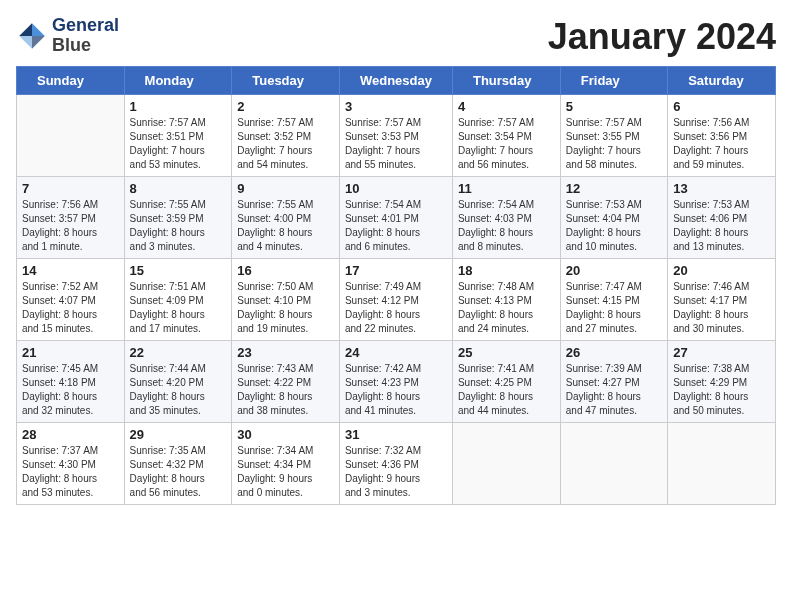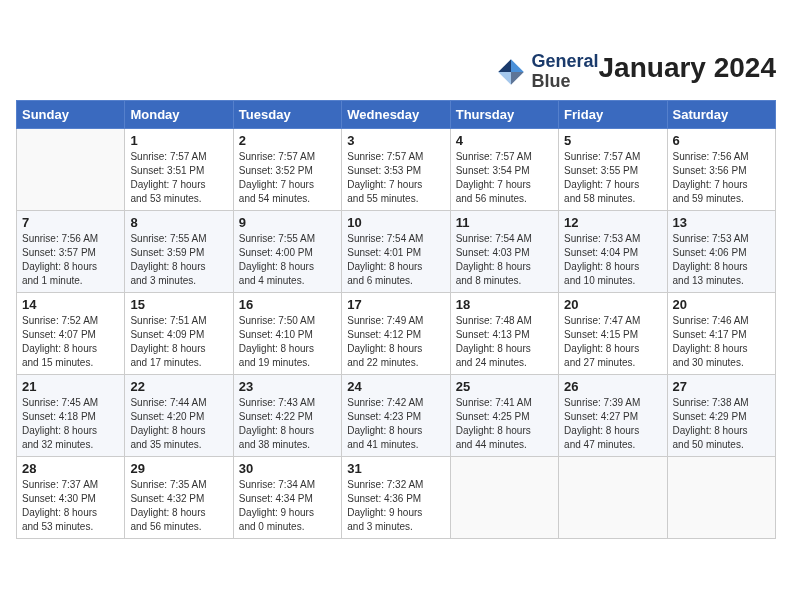--- a/index.html
+++ b/index.html
@@ -5,24 +5,23 @@
     * { box-sizing: border-box; margin: 0; padding: 0; }
     body {
       font-family: Arial, sans-serif;
       background: #fff;
       width: 792px;
       min-height: 612px;
       padding: 16px;
     }
     .header {
       display: flex;
-      justify-content: flex-end;
+      justify-content: space-between;
       align-items: flex-start;
       margin-bottom: 8px;
-      margin-top: 36px;
     }
     .logo {
       display: flex;
       align-items: center;
       gap: 4px;
     }
     .logo-text {
       font-size: 18px;
       font-weight: bold;
       color: #1a3a6b;
@@ -32,39 +31,39 @@
       color: #404040;
     }
     .logo-icon {
       width: 32px;
       height: 32px;
     }
     .title-block {
       text-align: right;
     }
     .month-title {
-      font-size: 28px;
+      font-size: 36px;
       font-weight: bold;
       color: #222;
     }
     .location {
       font-size: 15px;
       color: #444;
     }
     .calendar {
       width: 100%;
       border-collapse: collapse;
       border: 1px solid #ccc;
     }
     .calendar th {
       background-color: #3a6abf;
       color: #fff;
       font-size: 13px;
       font-weight: bold;
-      padding: 6px 5px;
+      padding: 6px 20px;
       text-align: left;
       border: 1px solid #5580cc;
     }
     .calendar td {
       vertical-align: top;
       border: 1px solid #ccc;
       padding: 4px 5px;
       width: 108px;
       min-height: 80px;
       font-size: 10.5px;

